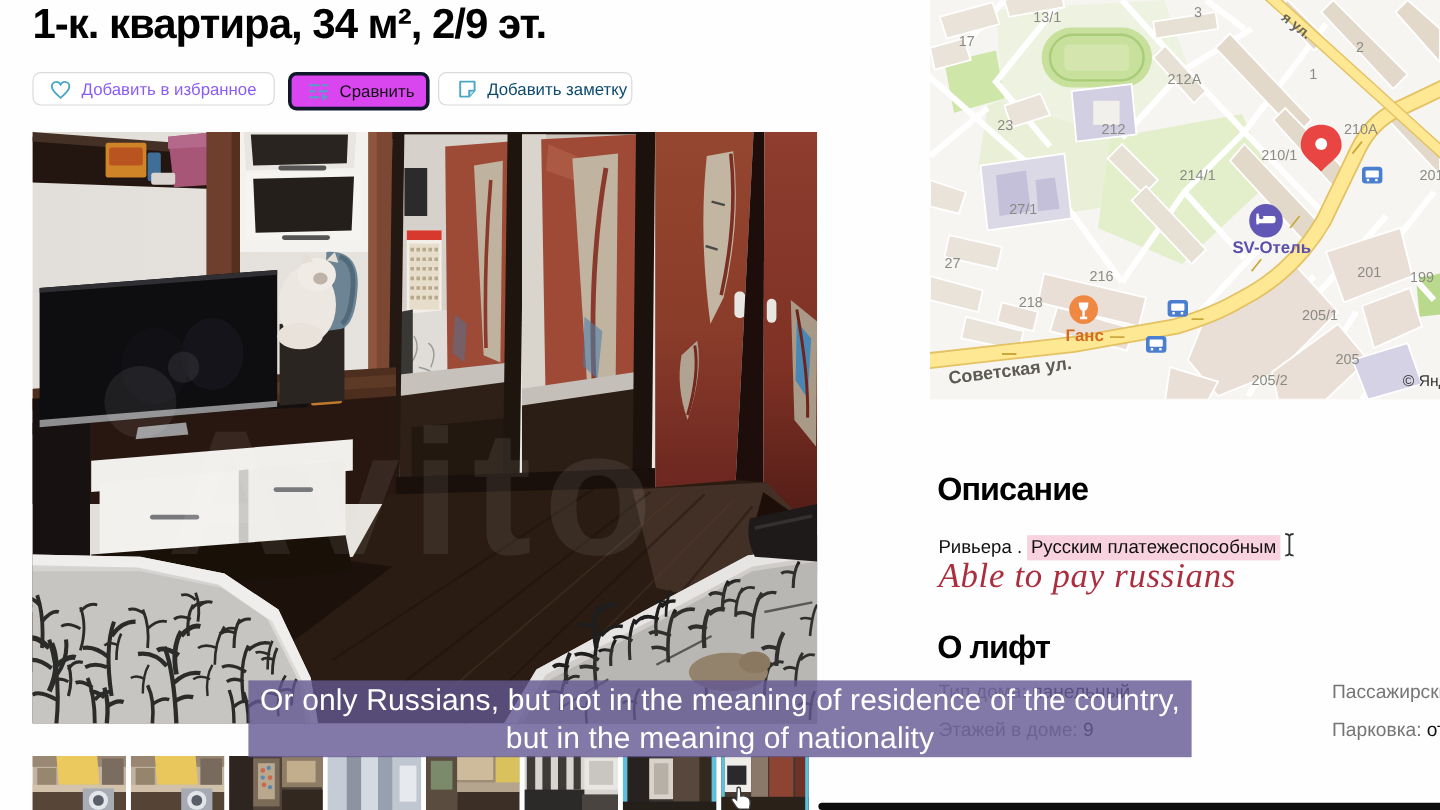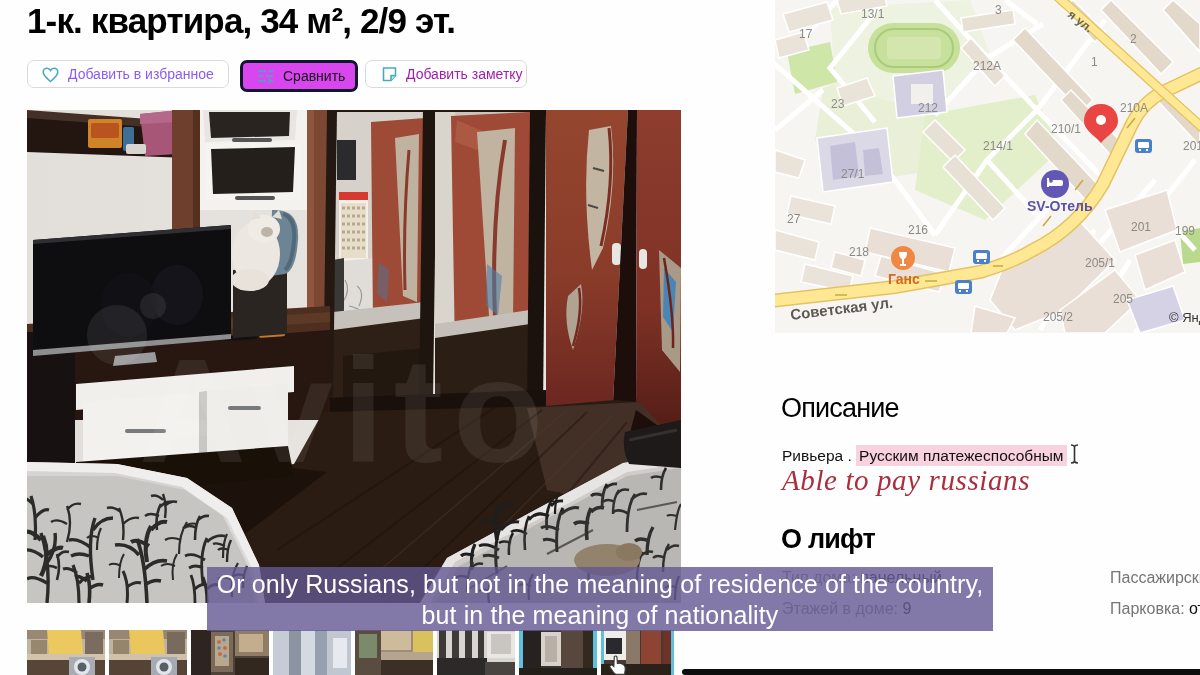--- a/index.html
+++ b/index.html
@@ -34,21 +34,21 @@
         </g>
       </svg>
     <span style="margin-left:9px;font-size:14px;color:#111;white-space:nowrap;">Сравнить</span>
   </div>
 
   <div class="abs" style="left:338px;top:0;width:160px;height:26px;border:1px solid #dadada;border-radius:7px;background:#fff;display:flex;align-items:center;">
     <svg style="margin-left:15px;" width="17" height="17" viewBox="0 0 17 17">
         <path d="M2.5 2 H14.5 V9.5 L10 14.5 H2.5 Z" fill="none" stroke="#4aa7c4" stroke-width="1.6" stroke-linejoin="round"></path>
         <path d="M14.5 9.5 H10 V14.5" fill="#bfe4ef" stroke="#4aa7c4" stroke-width="1.6" stroke-linejoin="round"></path>
       </svg>
-    <span style="margin-left:8px;font-size:14px;color:#a21caf;white-space:nowrap;">Добавить заметку</span>
+    <span style="margin-left:8px;font-size:14px;color:#0c4a6e;white-space:nowrap;">Добавить заметку</span>
   </div>
 </div>
 
 <svg class="abs" style="left:27px;top:110px;" width="654" height="493" viewBox="0 0 654 493">
   <defs>
     <linearGradient id="doorg" x1="0" y1="0" x2="0" y2="1">
       <stop offset="0" stop-color="#95462f"></stop>
         <stop offset="0.55" stop-color="#8a3c2a"></stop>
         <stop offset="1" stop-color="#6b2620"></stop>
     </linearGradient>
@@ -544,21 +544,21 @@
     <path d="M124 252 h8 q0 6 -3 7 v5 h2 v2 h-6 v-2 h2 v-5 q-3 -1 -3 -7 Z" fill="#fff"></path>
     <text x="113" y="284" font-size="14" fill="#d4691f" font-weight="bold">Ганс</text>
   </g>
 
   <g>
     <path d="M326 104 C315 104 309 112 309 121 C309 130 318 134 326 143 C334 134 343 130 343 121 C343 112 337 104 326 104 Z" fill="#e94543"></path>
     <circle cx="326" cy="120" r="5" fill="#fff"></circle>
   </g>
 </svg>
 
-<div class="abs" style="left:781px;top:393px;font-size:27px;font-weight:normal;color:#000;letter-spacing:-0.8px;">Описание</div>
+<div class="abs" style="left:781px;top:393px;font-size:27px;font-weight:bold;color:#000;letter-spacing:-0.8px;">Описание</div>
 
 <div class="abs" style="left:782px;top:444px;font-size:15.5px;color:#111;">Ривьера . <span style="background:#f8d2de;padding:2px 3px;">Русским платежеспособным</span><svg style="vertical-align:-3px;margin-left:2px;" width="11" height="20" viewBox="0 0 11 20">
       <path d="M2 1 Q4.5 1 5.5 2.5 Q6.5 1 9 1 M5.5 2.5 V17.5 M2 19 Q4.5 19 5.5 17.5 Q6.5 19 9 19" stroke="#333" stroke-width="1.6" fill="none"></path>
     </svg></div>
 
 <div class="abs" style="left:782px;top:464px;font-size:29px;font-weight:normal;font-style:italic;font-family:'Liberation Serif',serif;color:#ac2e3e;letter-spacing:0.6px;">Able to pay russians</div>
 
 <div class="abs" style="left:781px;top:524px;font-size:27px;font-weight:bold;color:#000;letter-spacing:-0.8px;">О лифт</div>
 
 <div class="abs" style="left:782px;top:569px;font-size:16px;"><span style="color:#8c8c8c;">Тип дома: </span><span style="color:#333;">панельный</span></div>

